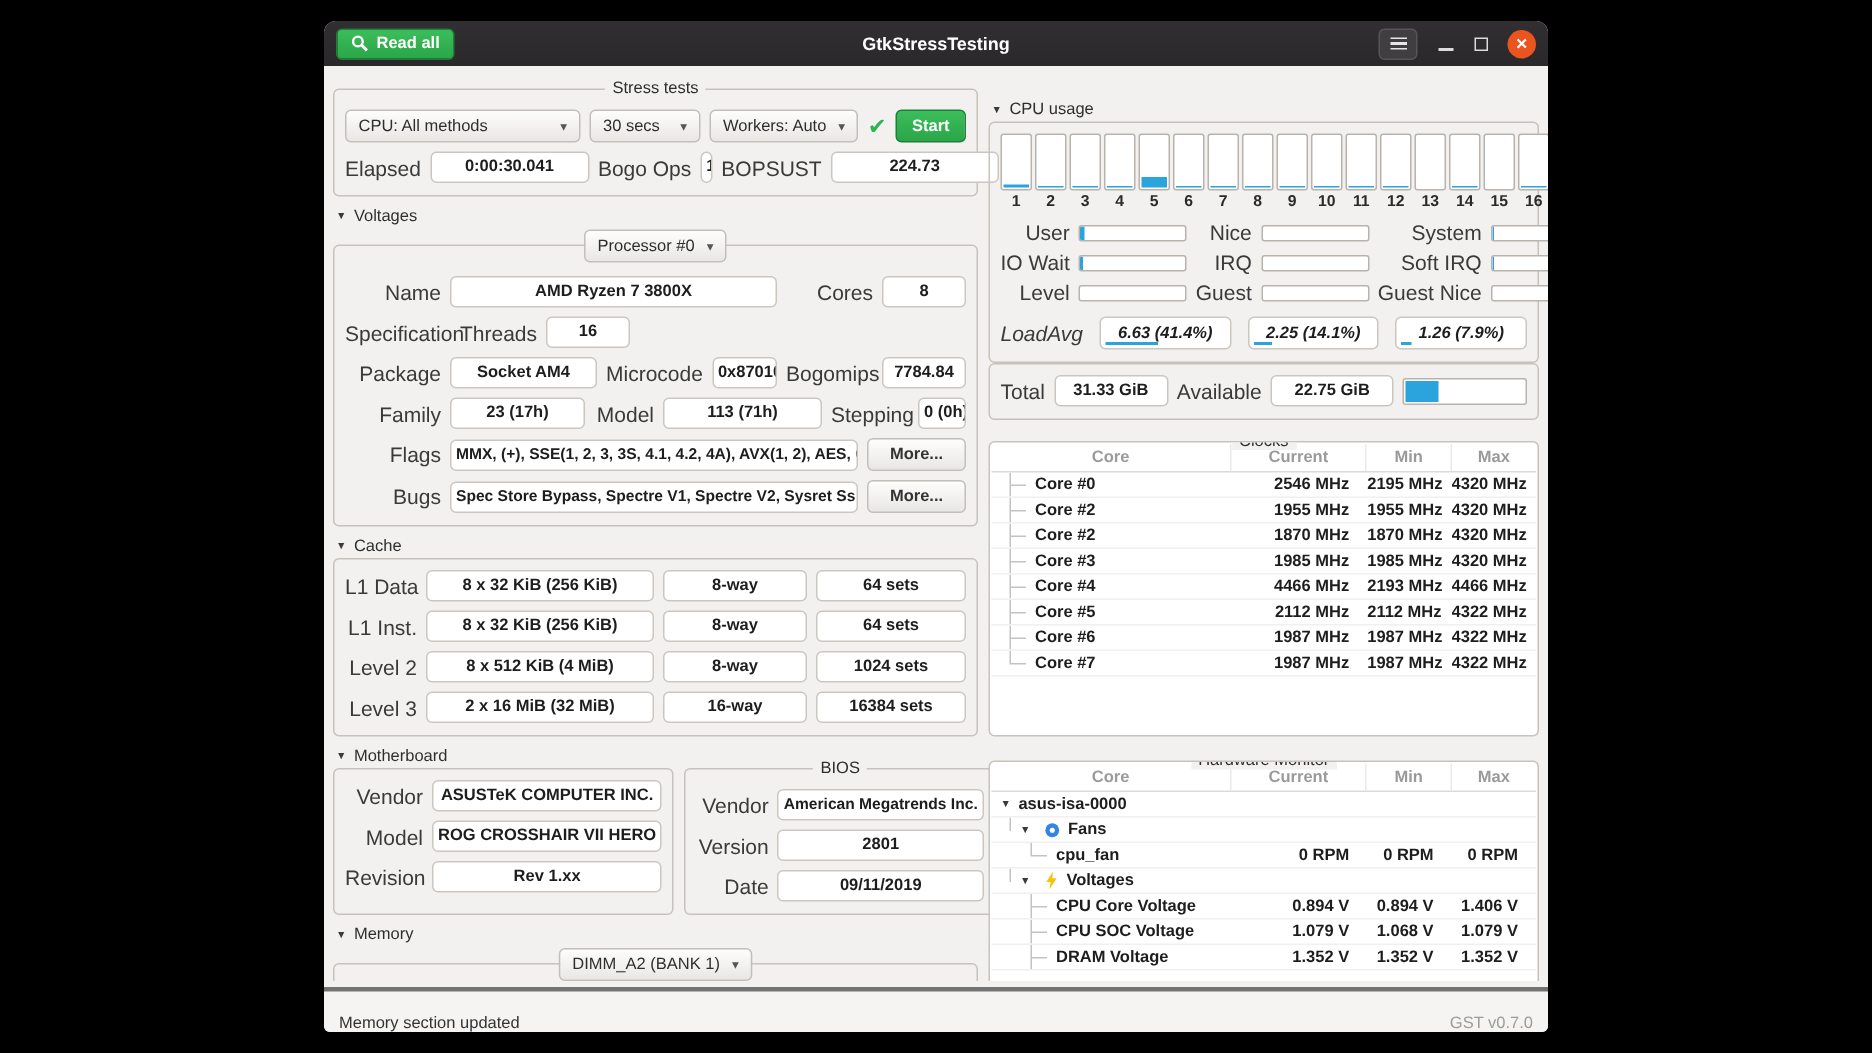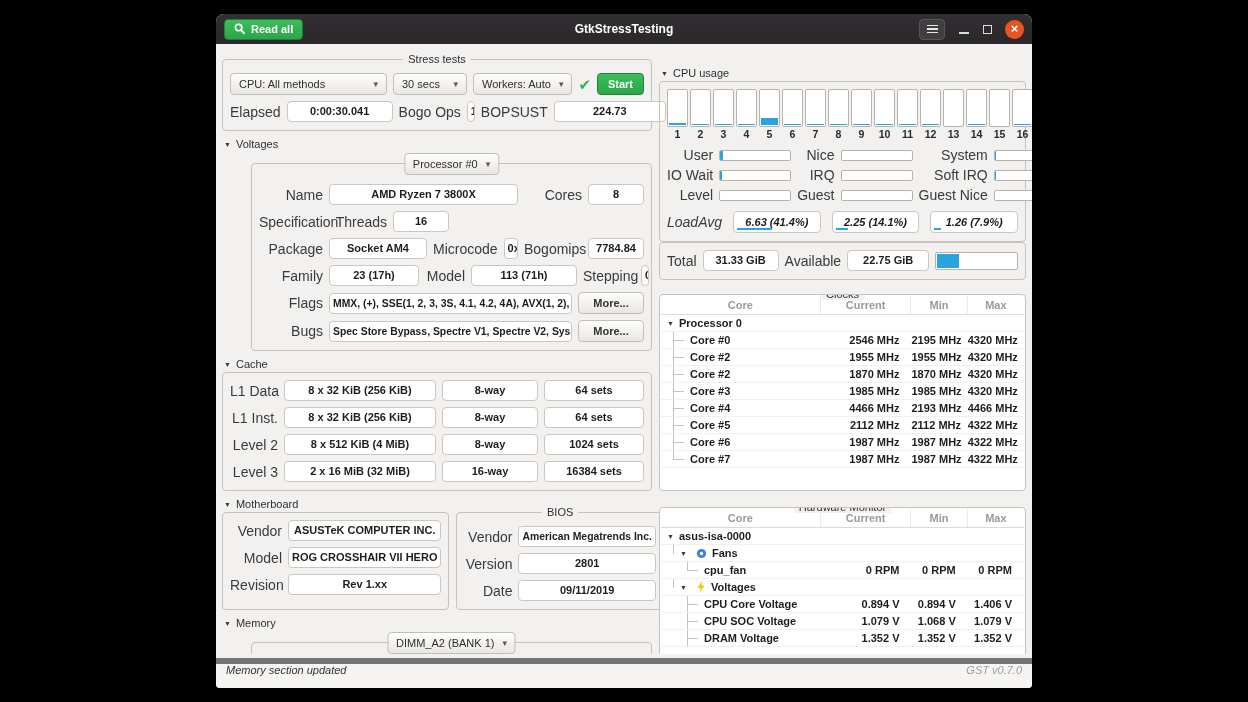--- a/index.html
+++ b/index.html
@@ -54,21 +54,21 @@
     white-space:nowrap; overflow:hidden; padding:0 3px; }
   .entry.fit { font-size:10.4px; }
   .combo, .btn-sm { background:linear-gradient(#fdfdfc,#e9e7e5); border:1px solid #c4beb8;
     border-radius:4px; height:22px; display:flex; align-items:center; font-size:11px;
     color:#2e2e2e; padding:0 8px; white-space:nowrap; }
   .combo .ar { margin-left:auto; padding-left:8px; font-size:9px; color:#555; }
   .combo .ar::after { content:"▾"; }
   .btn-sm { justify-content:center; font-weight:bold; color:#333; }
   .selector { position:absolute; top:-11px; left:50%; transform:translateX(-50%);
     z-index:2; font-weight:normal; }
-  .frame.has-selector { margin-top:13px; padding-top:14px;margin-left:29px; }
+  .frame.has-selector { margin-top:13px; padding-top:14px; }
 
   .check { color:#2eb350; font-size:15px; line-height:15px; }
   .check::before { content:"✔"; }
   .btn-start { background:linear-gradient(#3cbd5b,#2aa649); border:1px solid #1f8038;
     color:#fff; font-weight:bold; font-size:11px; border-radius:4px; height:22px;
     flex:1; display:flex; align-items:center; justify-content:center; }
 
   
   .gauges { display:flex; gap:2px; justify-content:space-between; }
   .gauge { width:21px; text-align:center; }
@@ -109,23 +109,23 @@
   .texp::before { content:"▼"; }
   .vline { align-self:stretch; width:1px; background:#c3c3c3; flex:0 0 1px; }
   .vline.half { align-self:flex-start; height:9px; }
   .tick { width:10px; height:1px; background:#c3c3c3; flex:0 0 10px; }
   .ind { flex:0 0 12px; }
   .tname { margin-left:6px; font-weight:bold; }
   .tgroup { margin-left:0; font-weight:bold; }
   .ticon { margin:0 2px 0 4px; display:flex; align-items:center; }
 
   
-  .statusbar { flex:0 0 30px; background:#f5f4f3; border-top:6px solid #737373;
-    display:flex; align-items:flex-start; padding:0 10px; font-size:11px; color:#333;
-    margin-top:4px;font-style:italic; }
+  .statusbar { flex:0 0 30px; background:#f5f4f3; border-top:3px solid #737373;
+    display:flex; align-items:flex-end; padding:0 10px; font-size:11px; color:#333;
+    margin-top:4px; }
   .statusbar .ver { margin-left:auto; color:#9c9c9c; }
 
   .w64{width:64px;flex:0 0 64px}.w58{width:58px;flex:0 0 58px}.w56{width:56px;flex:0 0 56px}
   .w52{width:52px;flex:0 0 52px}.w48{width:48px;flex:0 0 48px}.w40{width:40px;flex:0 0 40px}
   .f1{flex:1;min-width:0}
   .fw98{width:98px;flex:0 0 98px}.fw90{width:90px;flex:0 0 90px}.fw106{width:106px;flex:0 0 106px}
   .fw66{width:66px;flex:0 0 66px}.fw96{width:96px;flex:0 0 96px}.fw100{width:100px;flex:0 0 100px}
   .fw76{width:76px;flex:0 0 76px}.fw82{width:82px;flex:0 0 82px}
 </style>
 </head>
@@ -485,29 +485,20 @@
       <div class="frame titled tframe" style="margin-top:14px; height:197px">
         <div class="ftitle" style="background:#f2f1f0">Clocks</div>
         <div class="tbl">
           <div class="trow head">
             <div>Core</div>
             <div>Current</div>
             <div>Min</div>
             <div>Max</div>
           </div>
           <div class="trow">
-            <div class="tc tcore">
-                  <span class="texp"></span>
-                  <span class="tgroup">Processor 0</span>
-                </div>
-                <div></div>
-                <div></div>
-                <div></div>
-          </div>
-          <div class="trow">
                 <div class="tc tcore">
                   <span class="ind"></span>
                   <span class="vline"></span>
                   <span class="tick"></span>
                   <span class="tname">Core #0</span>
                 </div>
                 <div class="tc num">2546 MHz</div>
                 <div class="tc num">2195 MHz</div>
                 <div class="tc num">4320 MHz</div>
               </div>

